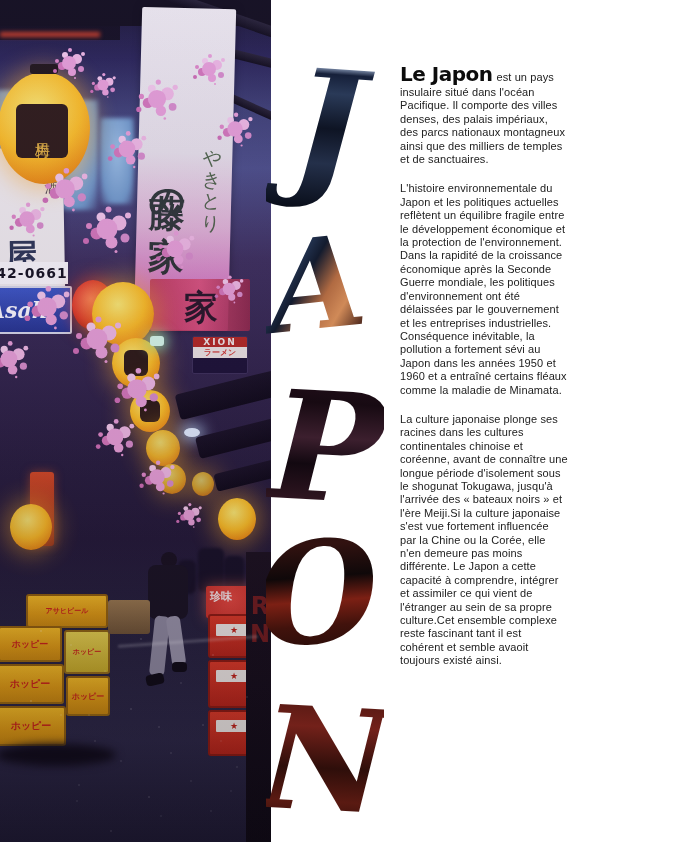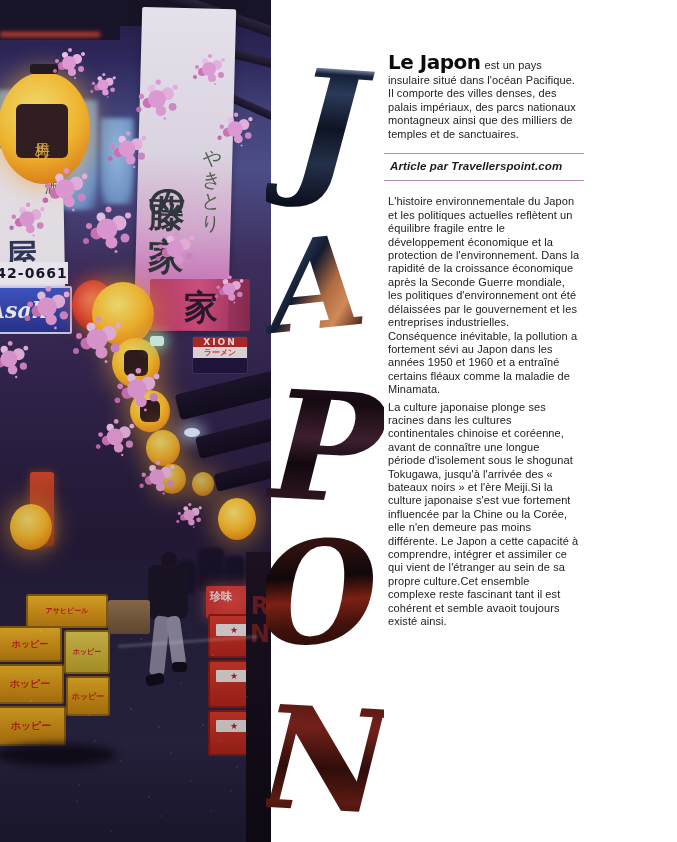--- a/index.html
+++ b/index.html
@@ -64,21 +64,21 @@
   .vertical-title{position:absolute;left:266px;top:28px;}
 
   
   .article{position:absolute;left:384px;top:46px;width:200px;color:#212121;
     font-size:11px;line-height:13.4px;letter-spacing:.1px;}
   .lead-title{font-family:"DejaVu Sans",sans-serif;font-weight:bold;font-size:20px;
     line-height:24px;color:#0c0c0c;letter-spacing:-.5px;margin-right:4px;}
   .byline-box{border-top:1.5px solid #b48cba;border-bottom:1.5px solid #b48cba;
     margin:12px 0 14px 0;padding:6px 2px 7px 6px;}
   .byline{font-style:italic;font-weight:bold;font-size:11.5px;color:#1c1c1e;letter-spacing:.1px;}
-  .para{margin:4px;}
+  .para{margin:16px;}
   .heading{font-weight:bold;font-size:11.5px;color:#0c0c0c;margin-top:24px;}
   .intro-bold{font-weight:bold;color:#101010;margin-top:18px;}
 </style>
 </head>
 <body>
 
 <div class="page">
 
   <div class="photo">
 
@@ -273,23 +273,20 @@
       <text x="55" y="300" font-size="125" fill="url(#gA)" transform="rotate(-6 55 300)">A</text>
       <text x="58" y="472" font-size="150" fill="url(#gP)" transform="rotate(3 58 472)">P</text>
       <text x="55" y="614" font-size="140" fill="url(#gO)" transform="rotate(-4 55 614)">O</text>
       <text x="57" y="782" font-size="142" fill="url(#gN)" transform="rotate(3 57 782)">N</text>
     </g>
   </svg>
 
   <div class="article">
     <p class="para"><span class="lead-title">Le Japon</span><span>est un pays insulaire situé dans l'océan Pacifique. Il comporte des villes denses, des palais impériaux, des parcs nationaux montagneux ainsi que des milliers de temples et de sanctuaires.</span></p>
 
-    <div class="byline-box">
-      <div class="byline">Article par Travellerspoint.com</div>
-    </div>
 
     <p class="para">L'histoire environnementale du Japon et les politiques actuelles reflètent un équilibre fragile entre le développement économique et la protection de l'environnement. Dans la rapidité de la croissance économique après la Seconde Guerre mondiale, les politiques d'environnement ont été délaissées par le gouvernement et les entreprises industrielles. Conséquence inévitable, la pollution a fortement sévi au Japon dans les années 1950 et 1960 et a entraîné certains fléaux comme la maladie de Minamata.</p>
 
 
     <div class="para">La culture japonaise plonge ses racines dans les cultures continentales chinoise et coréenne, avant de connaître une longue période d'isolement sous le shogunat Tokugawa, jusqu'à l'arrivée des « bateaux noirs » et l'ère Meiji.Si la culture japonaise s'est vue fortement influencée par la Chine ou la Corée, elle n'en demeure pas moins différente. Le Japon a cette capacité à comprendre, intégrer et assimiler ce qui vient de l'étranger au sein de sa propre culture.Cet ensemble complexe reste fascinant tant il est cohérent et semble avaoit toujours existé ainsi.</div>
   </div>
 
 </div>
 
 </body></html>

